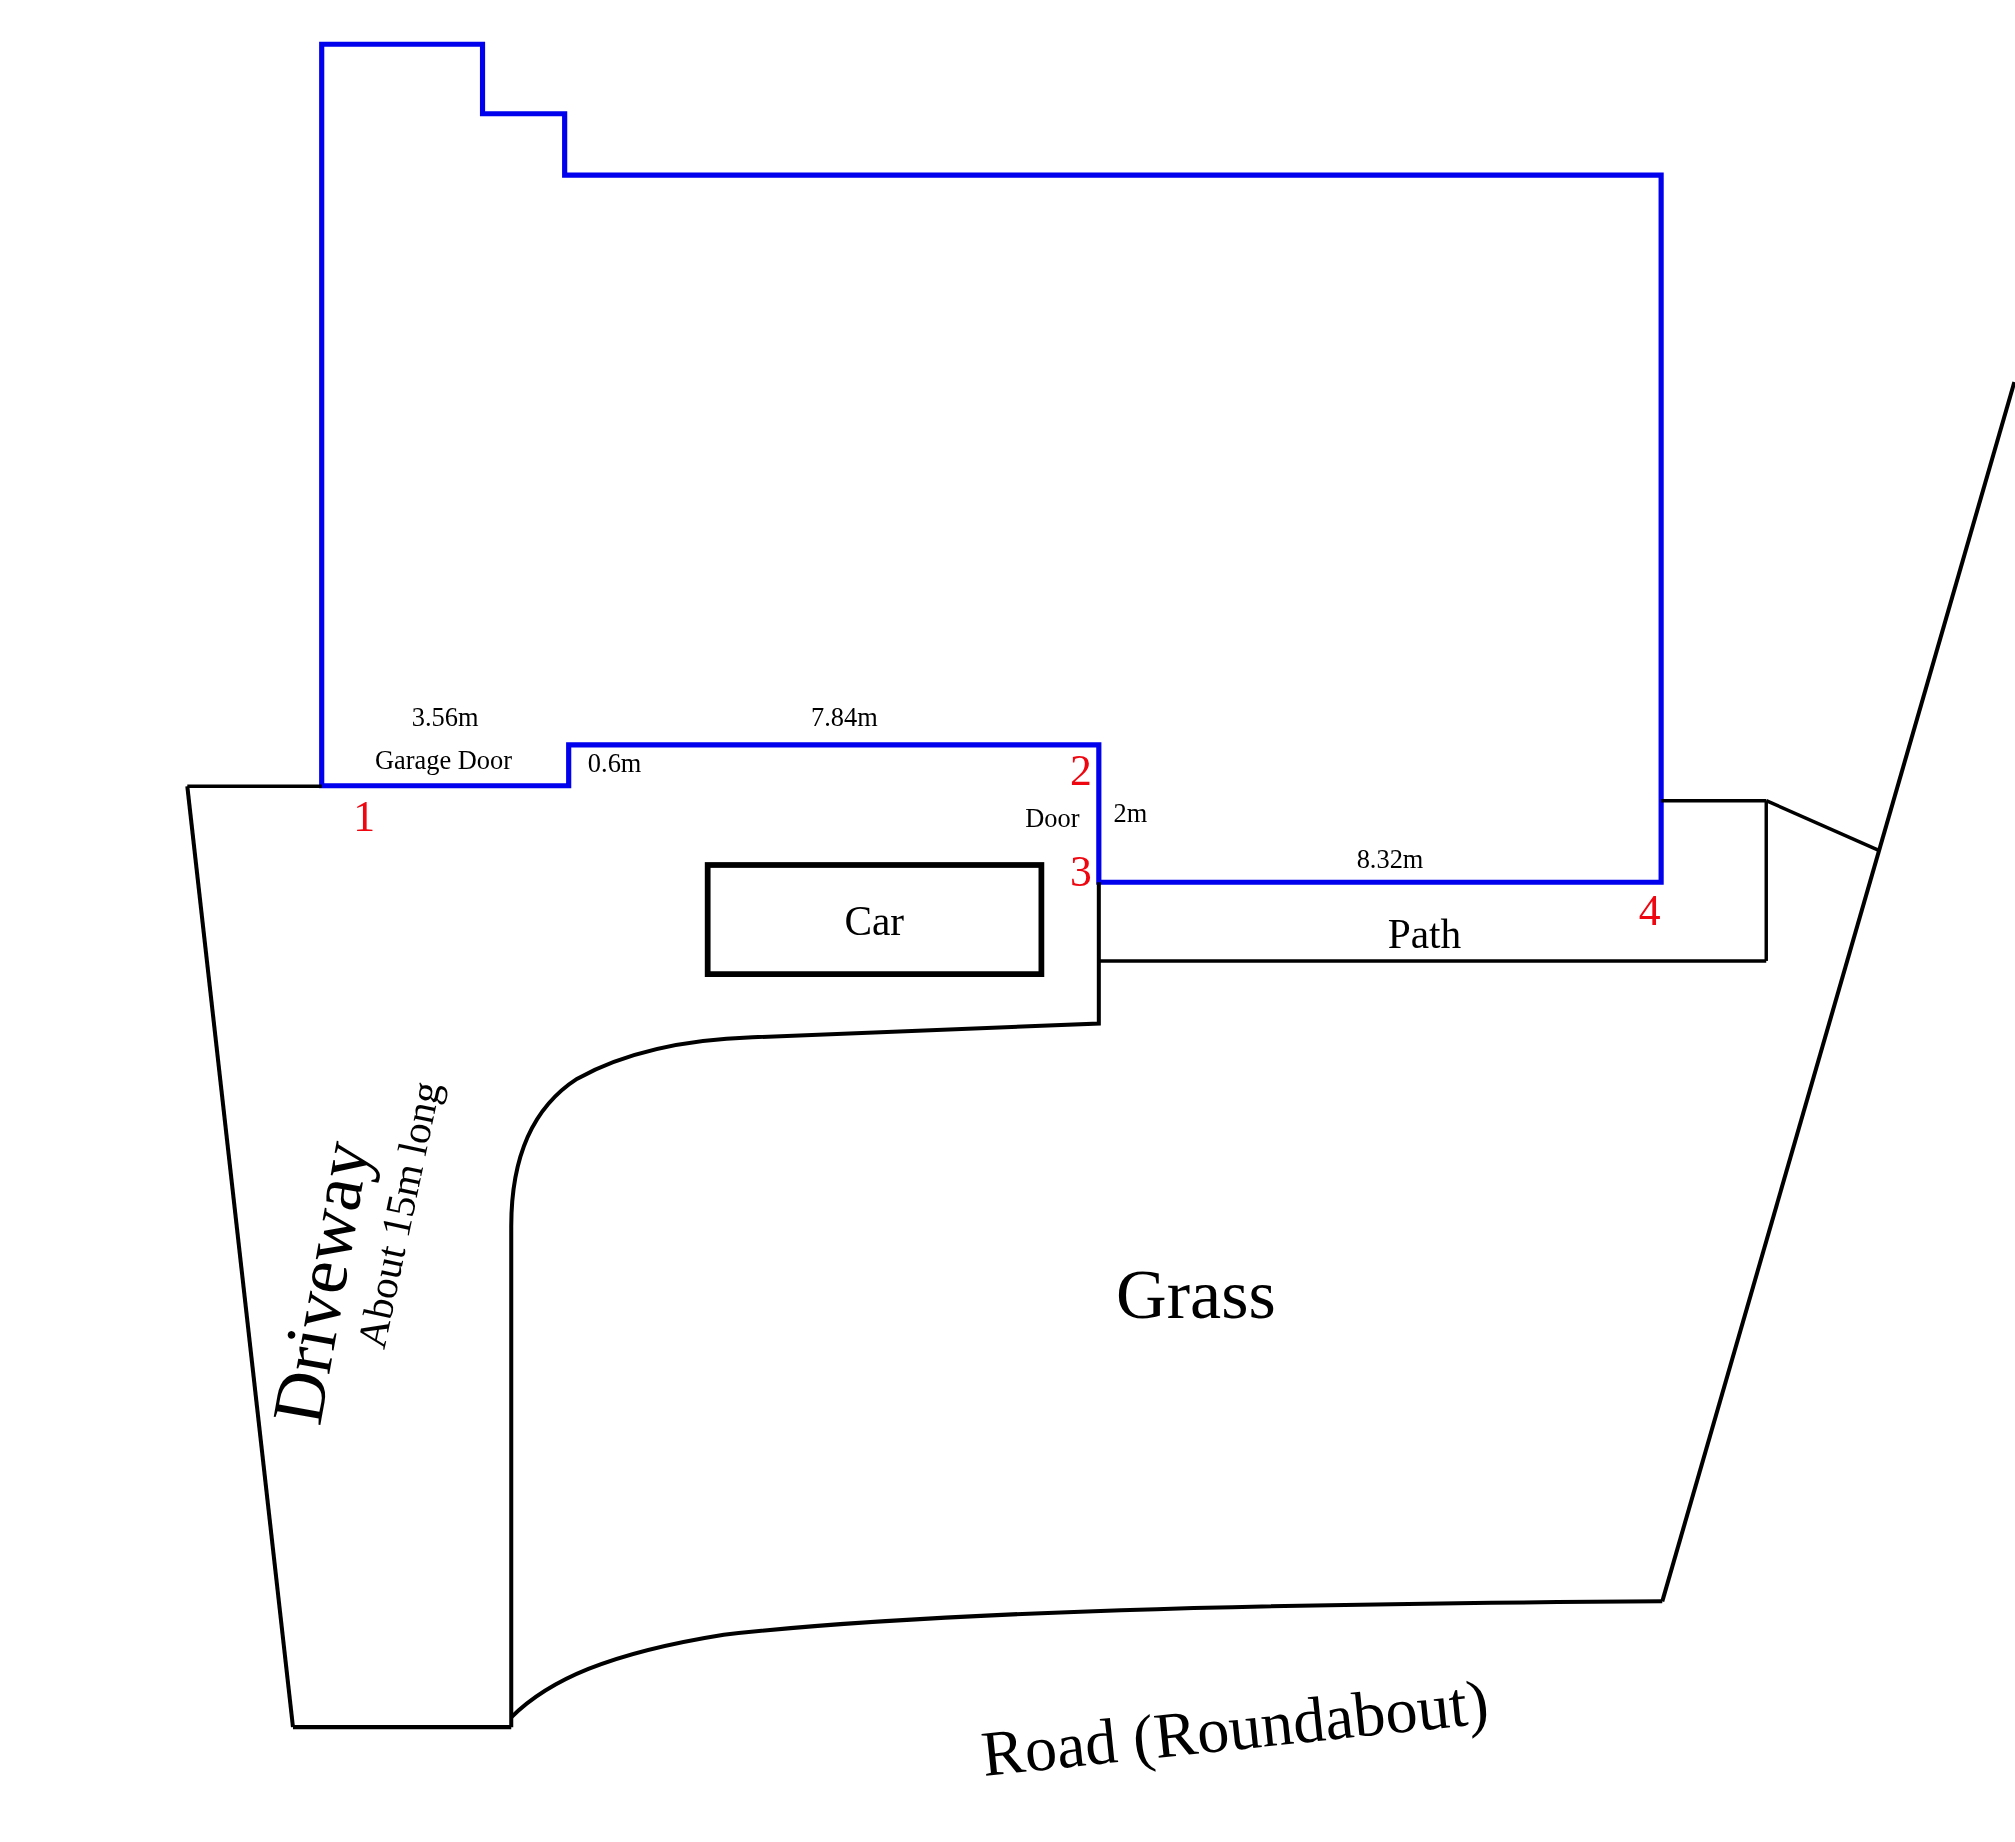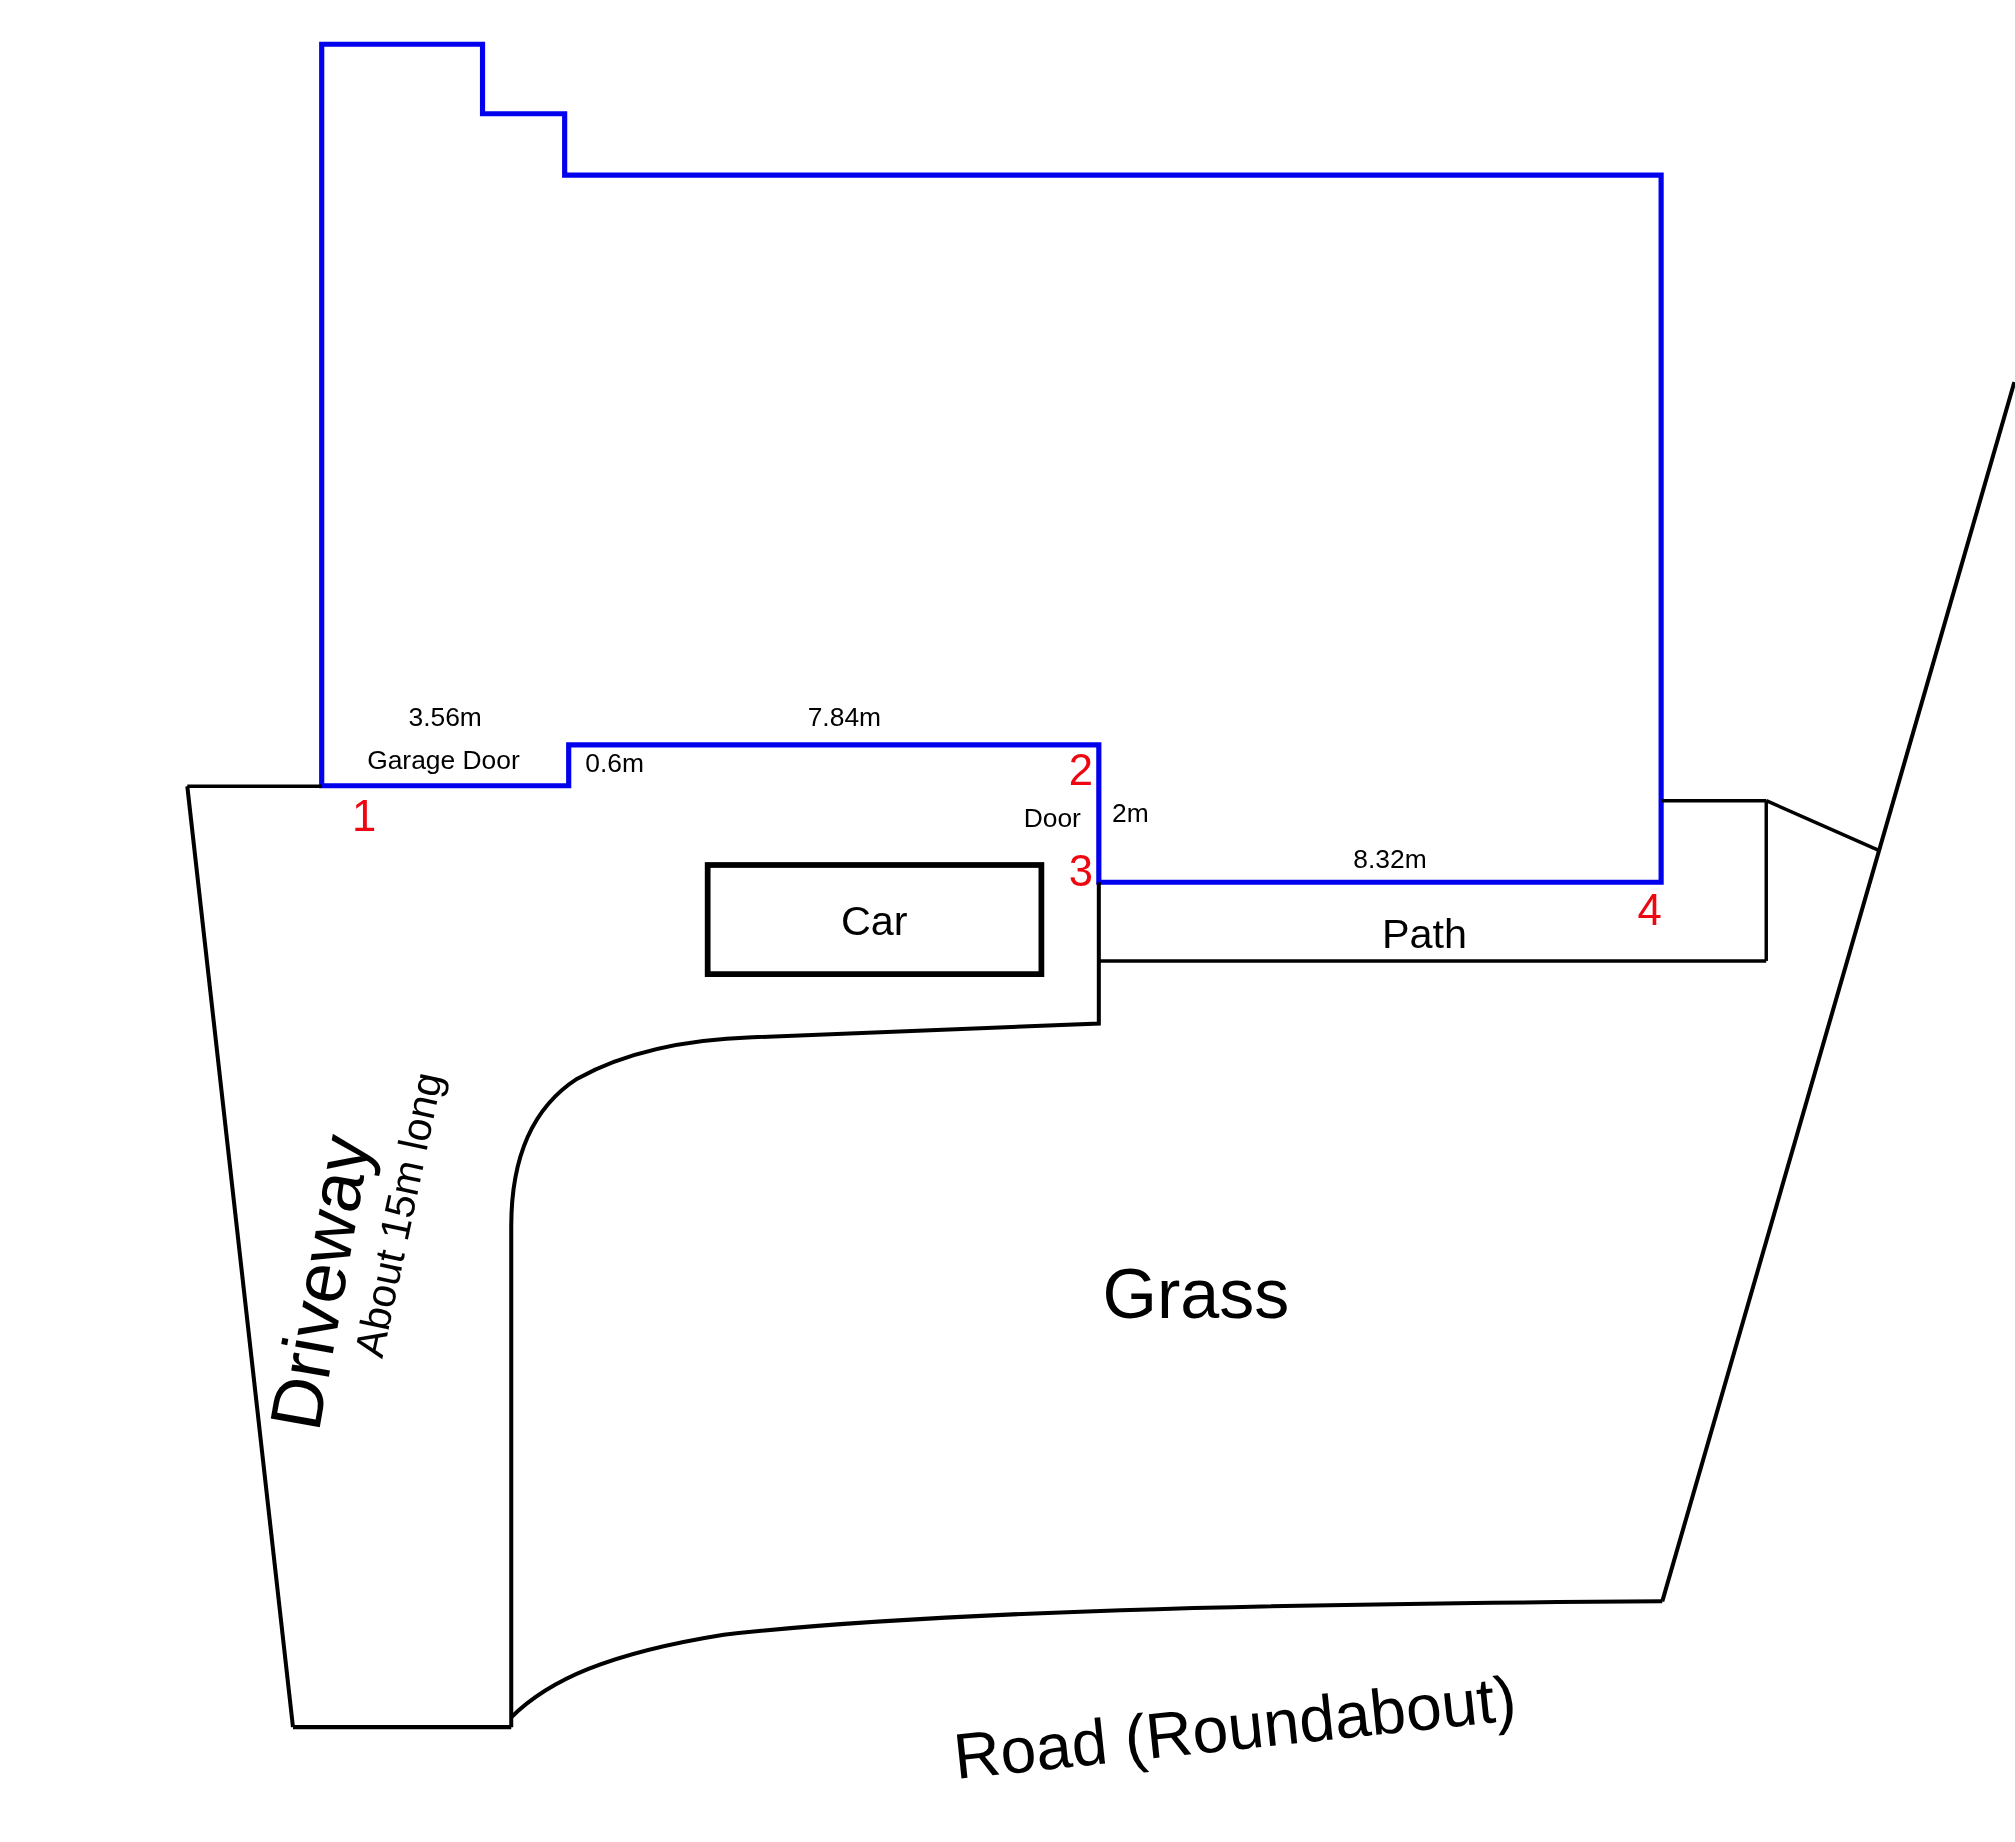--- a/index.html
+++ b/index.html
@@ -5,21 +5,21 @@
   html, body {
     margin: 0;
     padding: 0;
     background: #ffffff;
   }
   #stage {
     position: relative;
     width: 2015px;
     height: 1842px;
     background: #ffffff;
-    font-family: Liberation Sans, sans-serif;
+    font-family: Liberation Serif, serif;
   }
   svg { display: block; width: 100%; height: 100%; }
 
   .house-line   { fill: none; stroke: #0101ee; stroke-width: 9; stroke-linejoin: miter; }
   .black-line   { fill: none; stroke: #000000; stroke-width: 7; stroke-linejoin: miter; }
   .thin-line    { fill: none; stroke: #000000; stroke-width: 6; }
   .car-rect     { fill: none; stroke: #000000; stroke-width: 10; }
 
   .dim-label    { font-size: 46px; fill: #000000; text-anchor: middle; }
   .zone-label   { font-size: 72px; fill: #000000; text-anchor: middle; }

